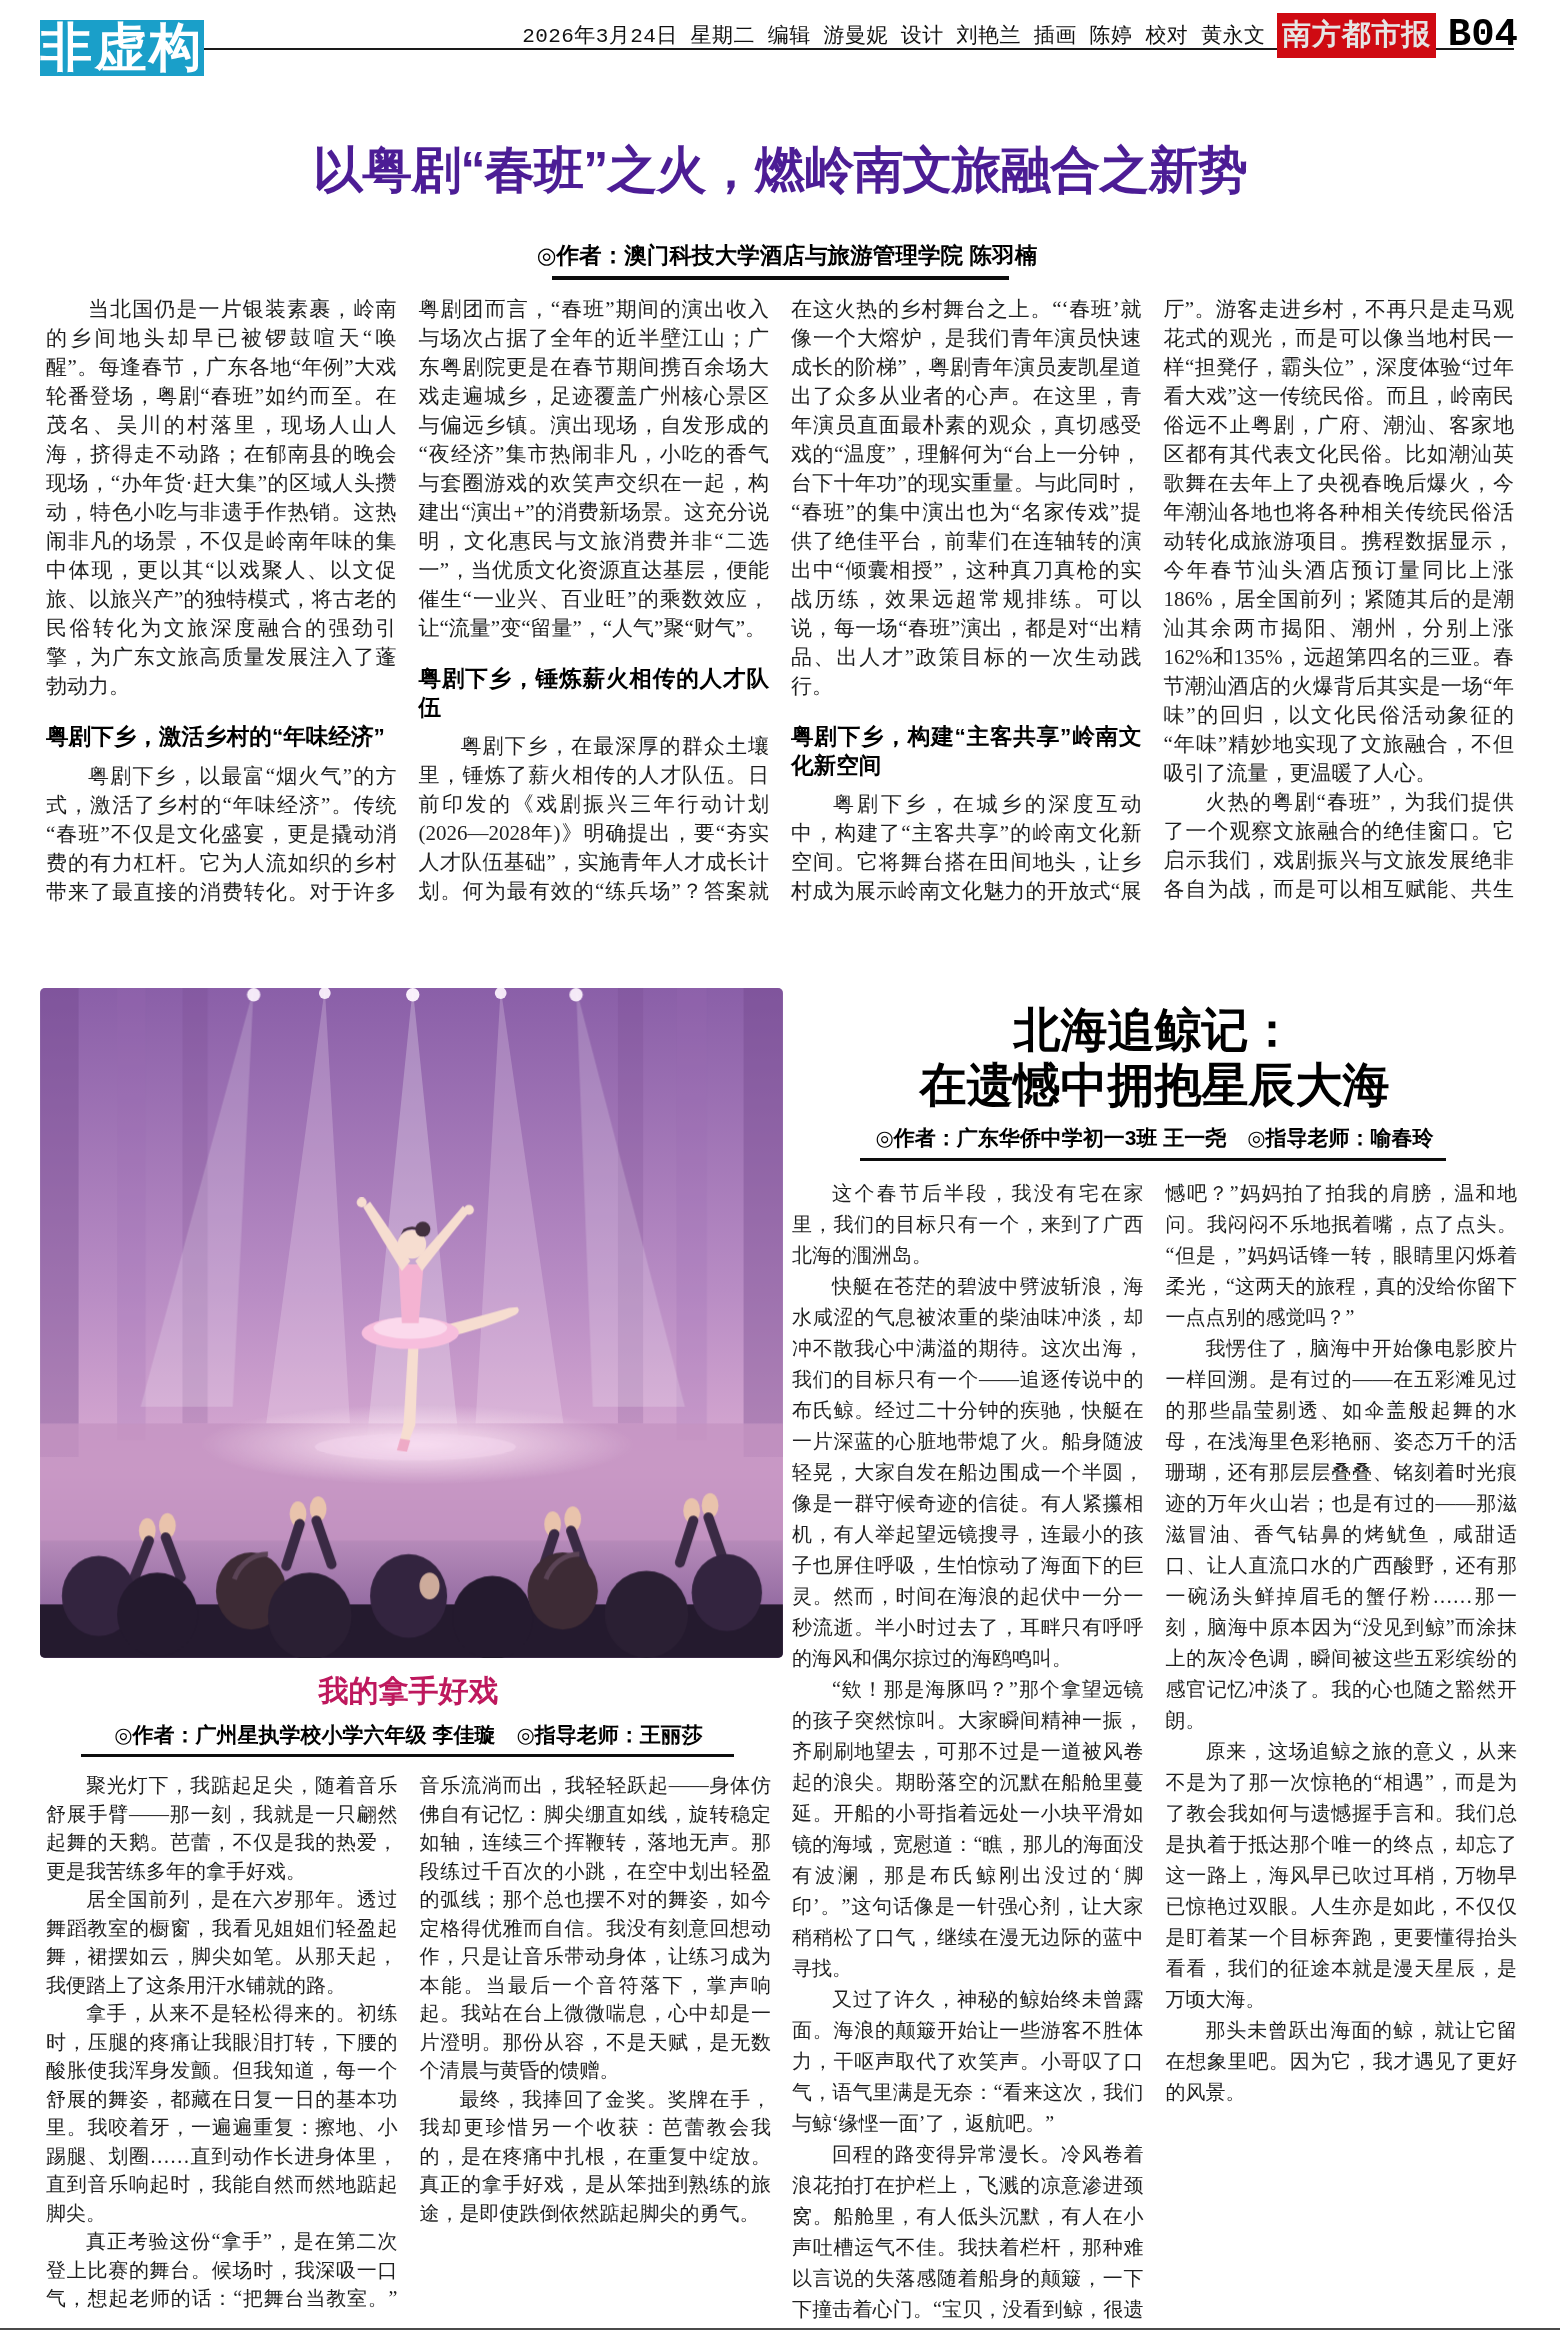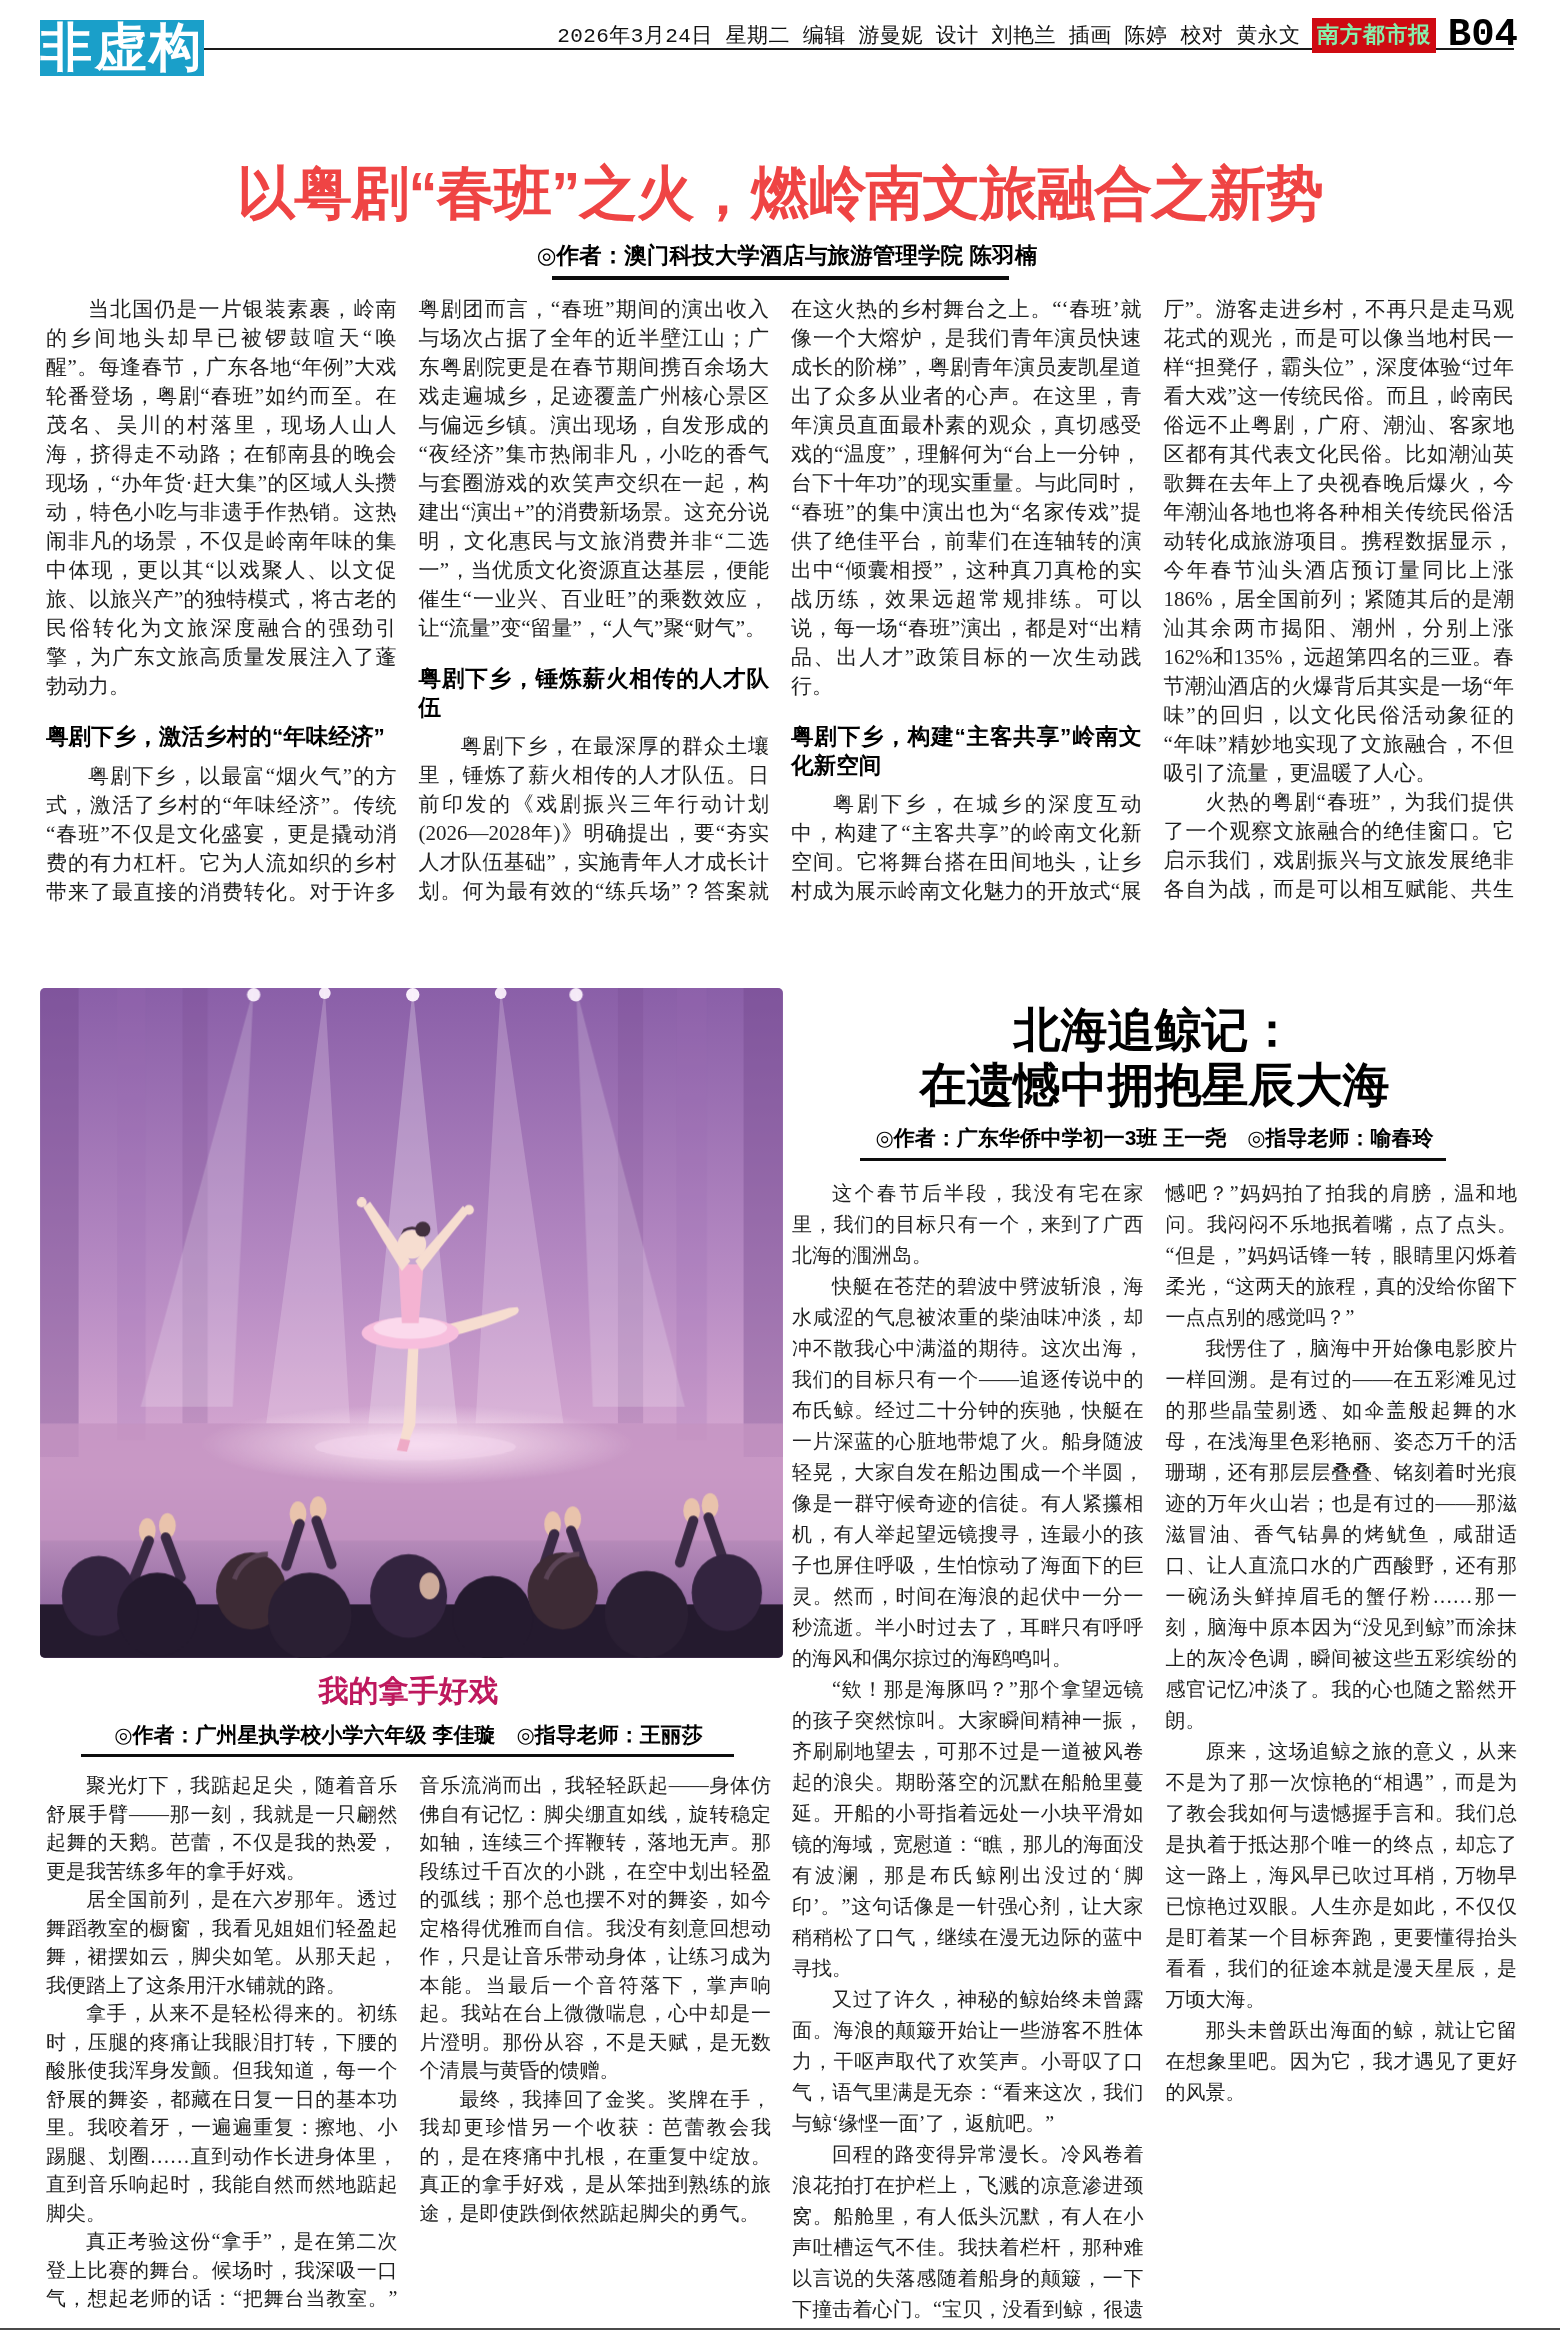--- a/index.html
+++ b/index.html
@@ -19,31 +19,30 @@
     color:#ffffff;font-size:52px;font-weight:800;letter-spacing:2.5px;
     font-family:"Liberation Sans","DejaVu Sans",sans-serif;
   }
   .header-meta{
     position:absolute;right:42px;top:13.4px;height:44px;
     display:flex;align-items:center;gap:11.7px;
     font-family:Liberation Mono, monospace;
   }
   .date-staff{font-size:21px;font-weight:500;color:#111;letter-spacing:0.4px;}
   .brand-chip{
-    background:#cf0a12;color:#86efac;font-size:22px;font-weight:800;
+    background:#cf0a12;color:#e5e5e5;font-size:29px;font-weight:800;
     padding:2.5px 5px;letter-spacing:0.8px;
   }
   .page-no{font-size:39px;font-weight:800;color:#000;}
 
   
   .main-title{
     position:absolute;left:0;top:137px;width:1560px;text-align:center;
-    font-size:58px;font-weight:800;letter-spacing:-0.8px;color:#ef4444;
-    font-family:"Liberation Sans","DejaVu Sans",sans-serif;
-    margin-top:18px;
+    font-size:50px;font-weight:800;letter-spacing:-0.8px;color:#4c1d95;
+    font-family:"Liberation Sans","DejaVu Sans",sans-serif;
   }
   .main-byline{
     position:absolute;left:0;top:240px;width:1560px;text-align:center;
     font-size:22.6px;font-weight:700;color:#000;
     font-family:"Liberation Sans","DejaVu Sans",sans-serif;
     padding-left:7px;
   }
   .bar{position:absolute;background:#0d0d0d;}
   .bar-main{left:552px;top:276px;width:457px;height:4.2px;}
 

